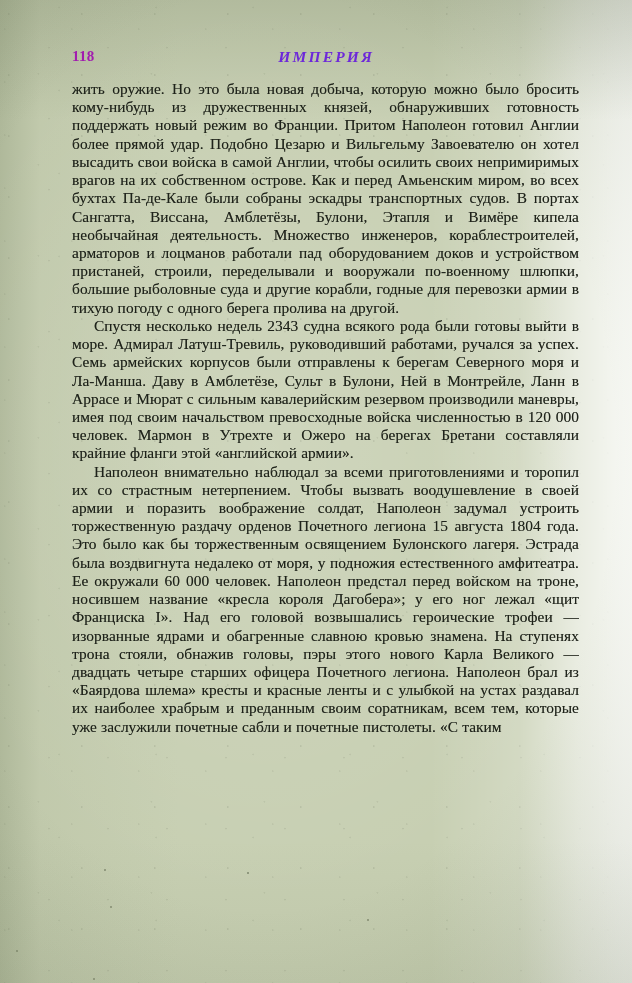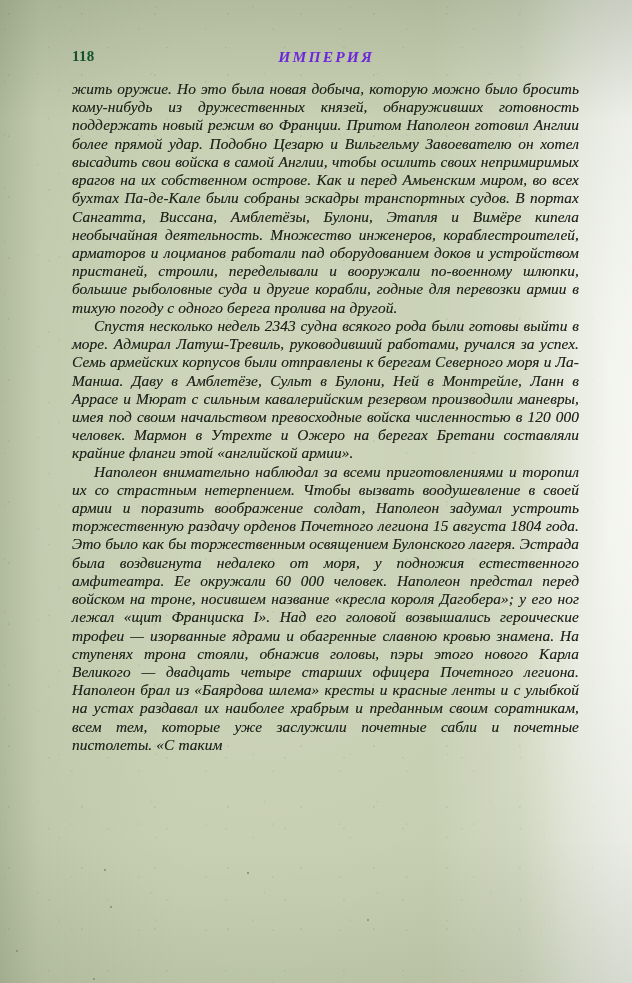--- a/index.html
+++ b/index.html
@@ -91,21 +91,21 @@
     width: 506px;
     height: 20px;
   }
   .folio {
     position: absolute;
     left: 0;
     top: 0;
     font-size: 15px;
     font-weight: 700;
     letter-spacing: 0.3px;
-    color: #14532d;
+    color: #a21caf;
   }
   .runtitle {
     position: absolute;
     left: 0;
     top: 0;
     width: 506px;
     text-align: center;
     font-style: italic;
     font-weight: 700;
     font-size: 15.5px;
@@ -127,21 +127,21 @@
     text-align: justify;
     text-align-last: left;
     letter-spacing: 0.05px;
     word-spacing: 0.2px;
     color: #1e221a;
   }
   p.para.indent {
     text-indent: 22px;
   }
   
-  p.para { text-shadow: 0 0 0.45px rgba(40,46,34,0.55); font-style: italic; }
+  p.para { text-shadow: 0 0 0.45px rgba(40,46,34,0.55); }
 </style>
 </head>
 <body>
 
 <div class="page">
 
   <div class="grain"></div>
 
   <div class="speck" style="left:16px;  top:950px; width:2.2px; height:2.2px;"></div>
   <div class="speck" style="left:93px;  top:978px; width:2px;   height:2px;"></div>

